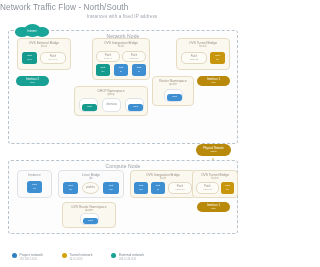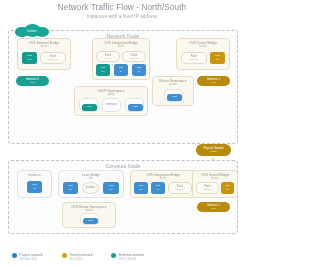--- a/index.html
+++ b/index.html
@@ -7,21 +7,21 @@
     width:244px;height:267px;overflow:hidden;
     background:#ffffff;
     font-family:"Liberation Sans","DejaVu Sans",sans-serif;
     color:#6b7580;
     position:relative;
   }
   .canvas{position:relative;width:244px;height:267px;}
 
   
   .title{
-    position:absolute;left:0;right:0;top:3px;text-align:center;
+    position:absolute;left:0;right:0;top:3px;text-align:left;
     font-size:8.2px;color:#8a9099;letter-spacing:.1px;
   }
   .subtitle{
     position:absolute;left:0;right:0;top:14px;text-align:center;
     font-size:4.6px;color:#a2a8b0;letter-spacing:.1px;
   }
 
   
   .node-box{
     position:absolute;border:1px dashed #b9c3cc;border-radius:3px;

